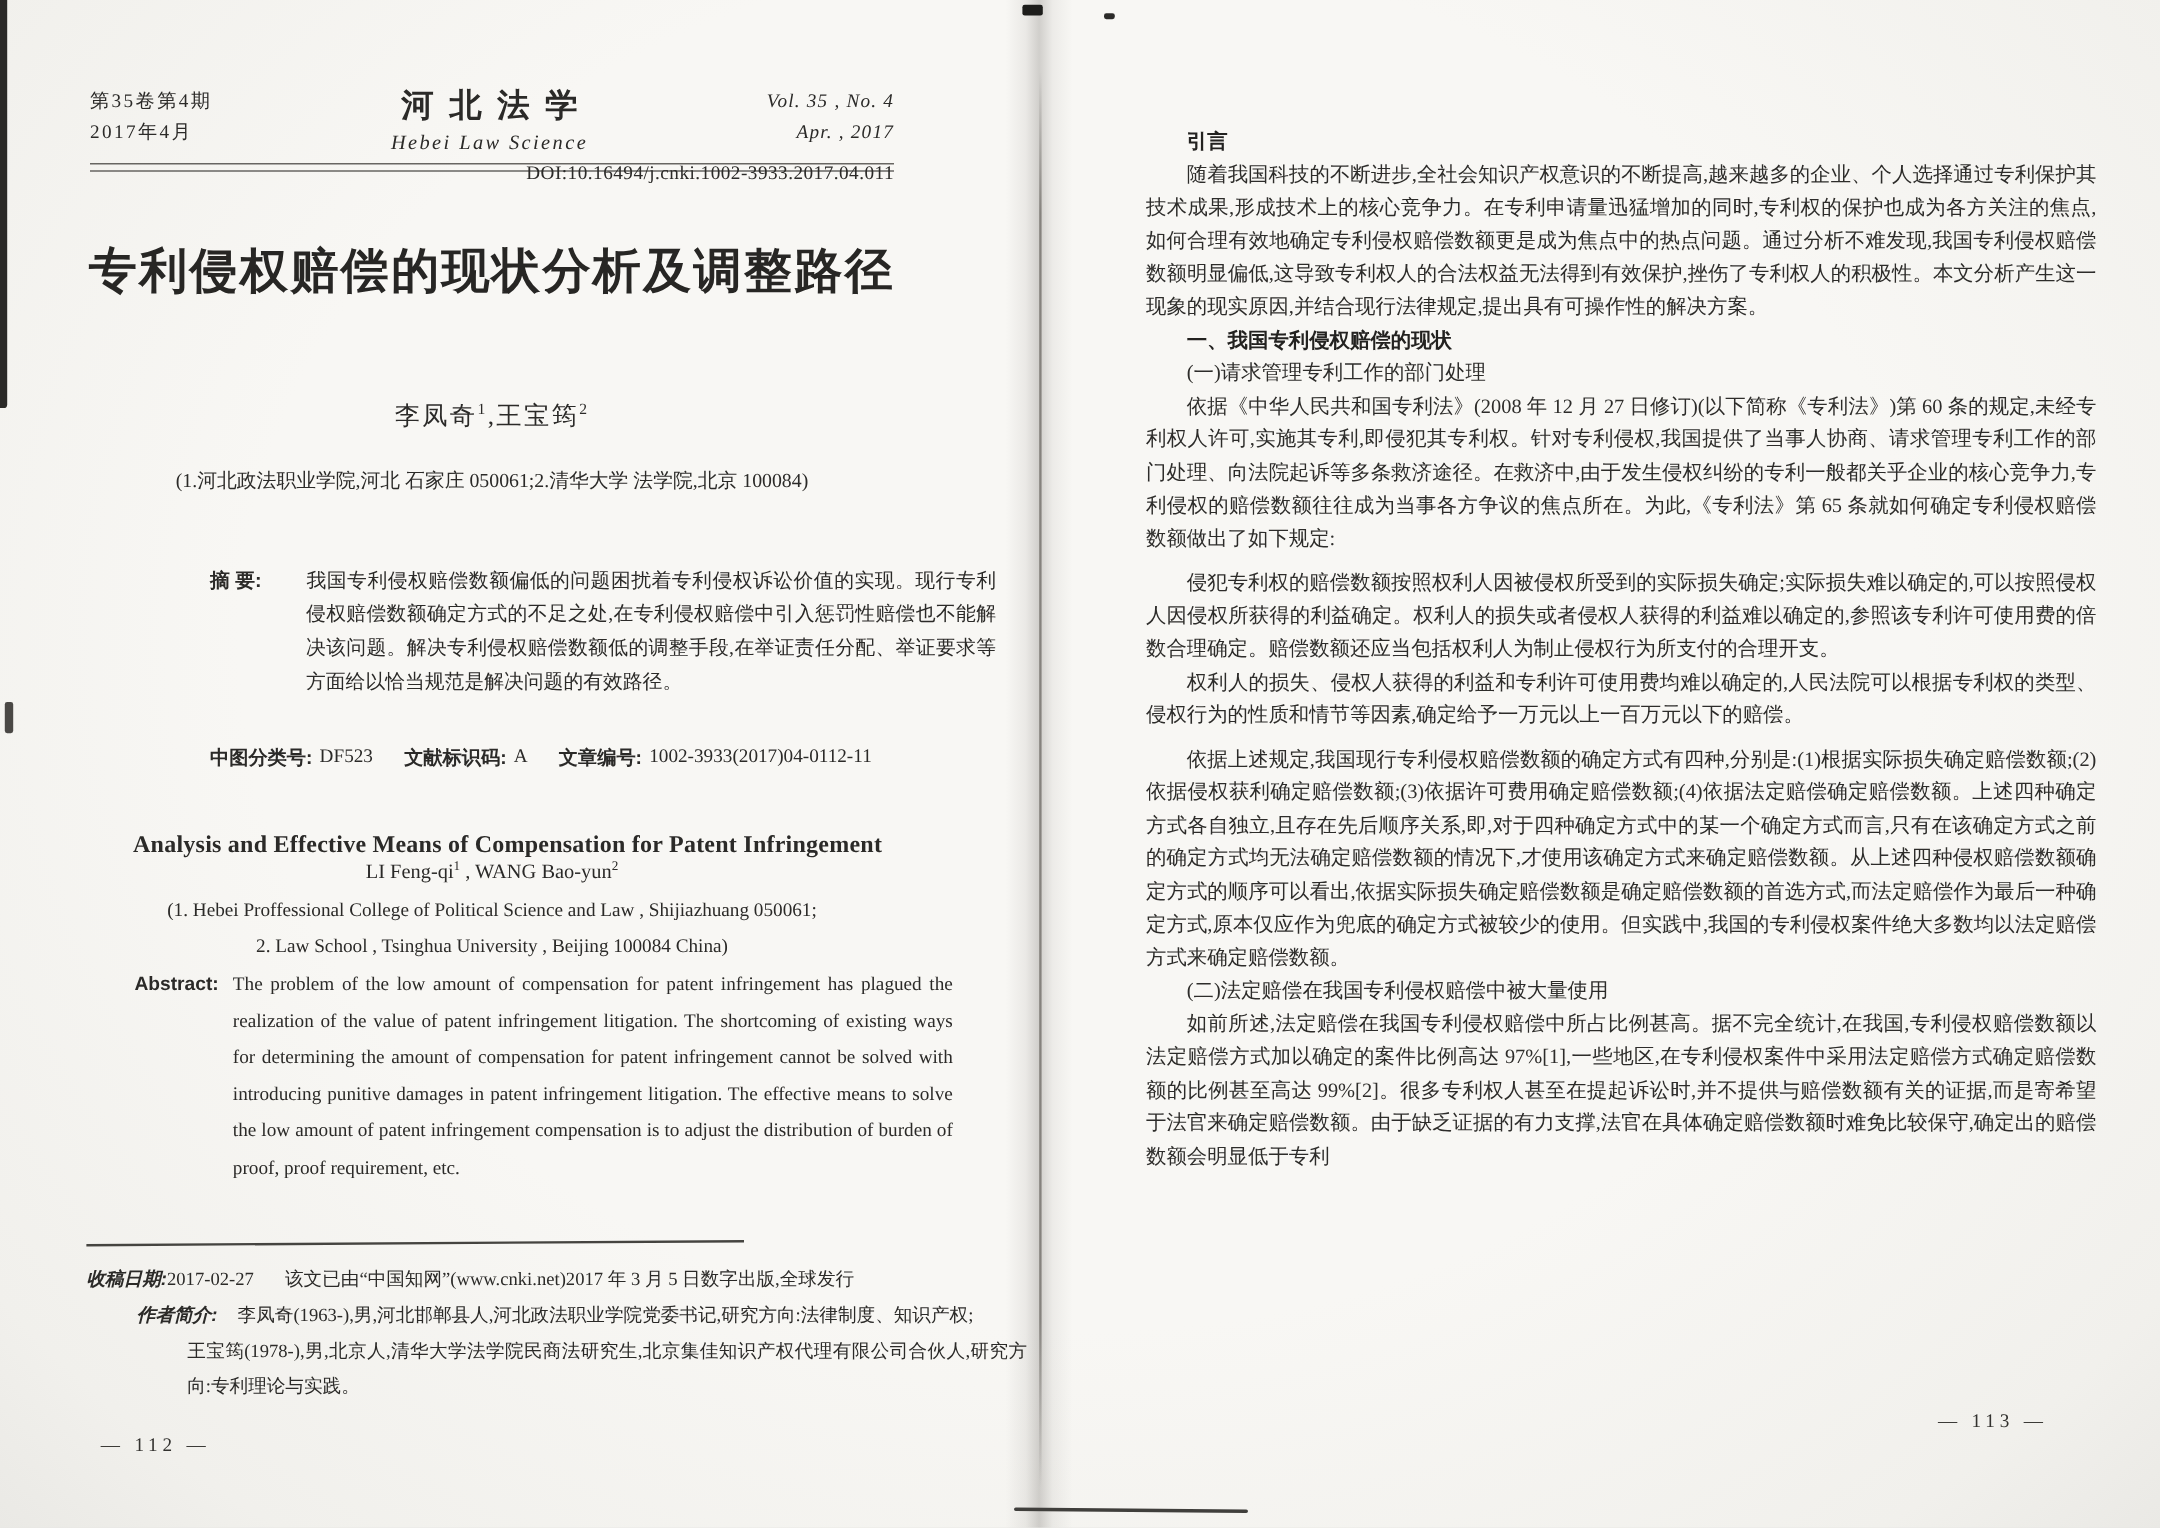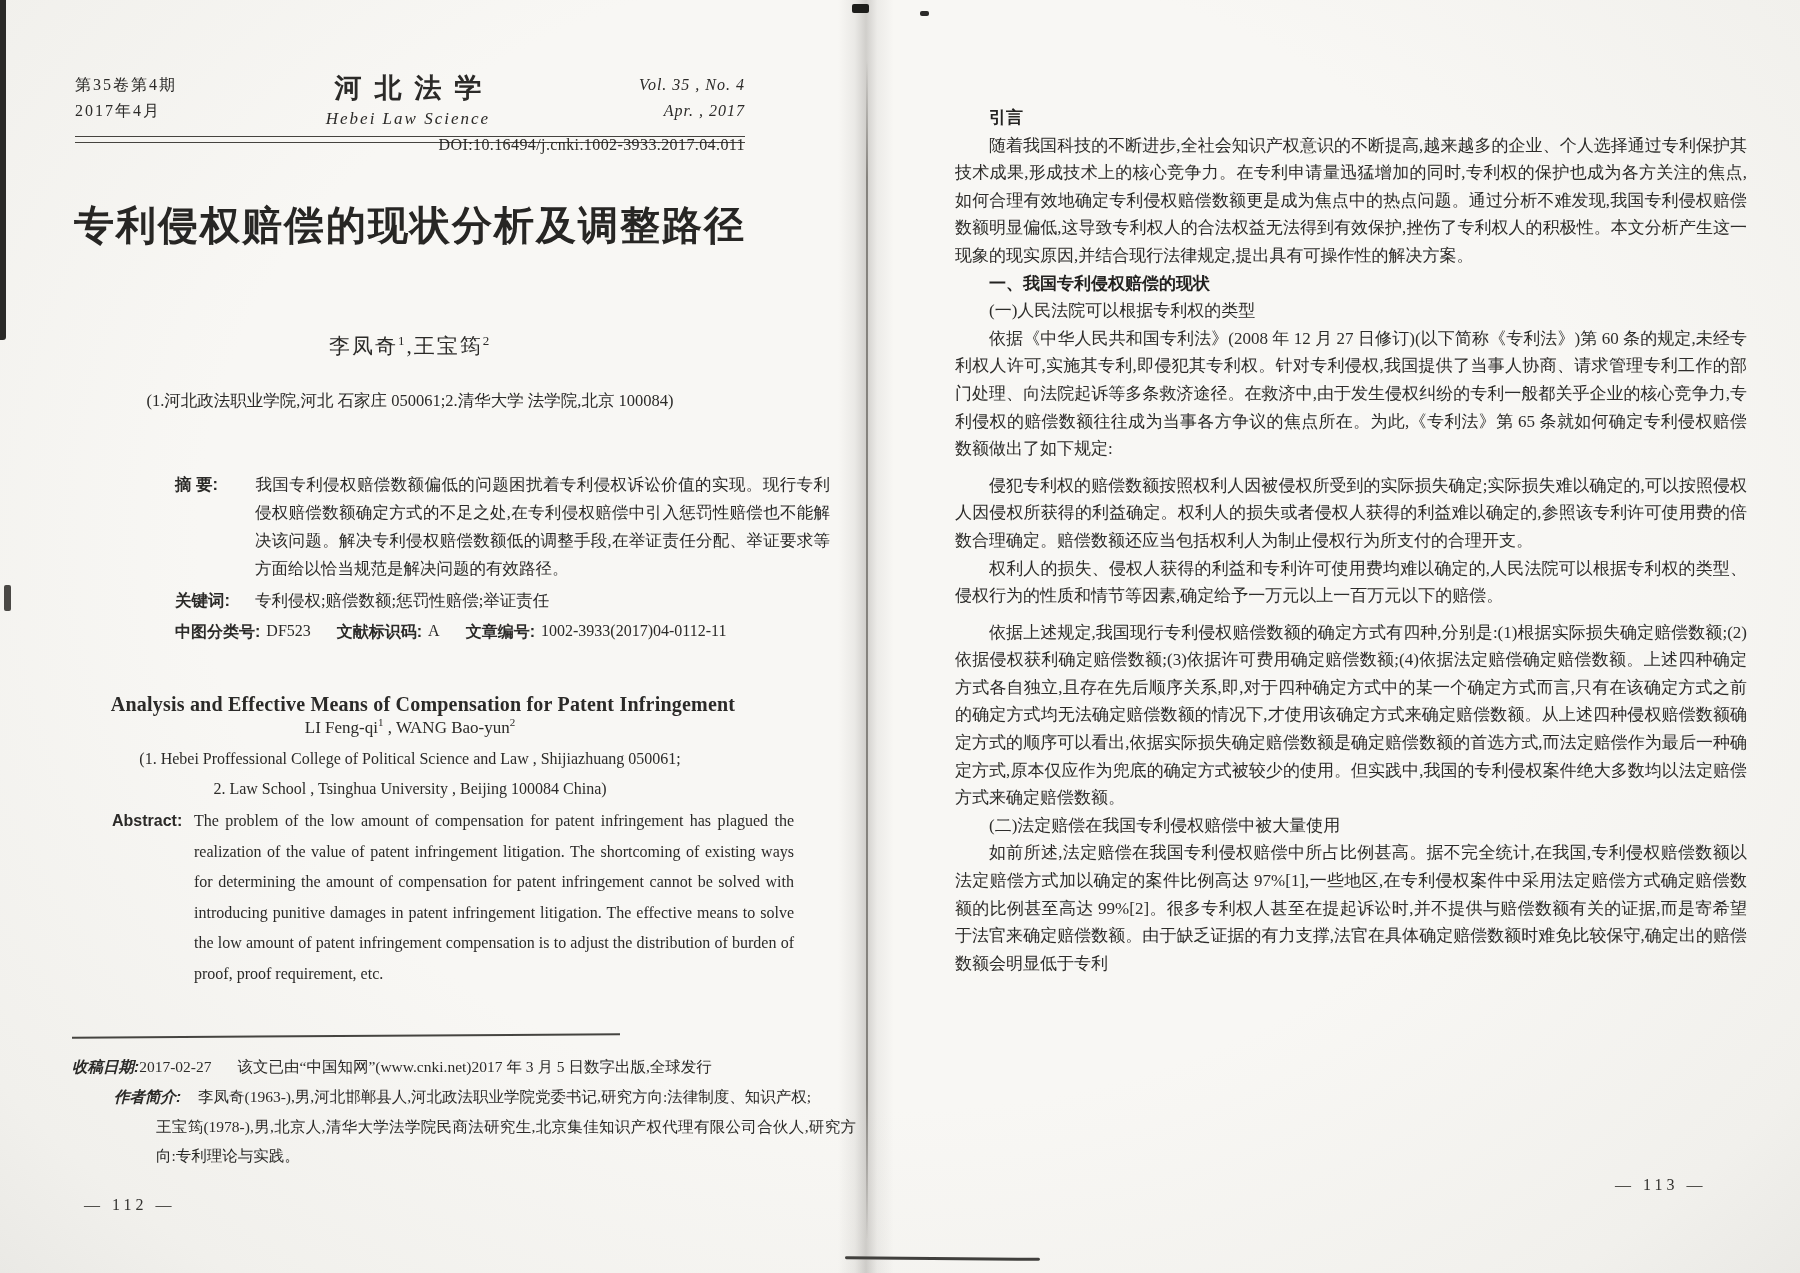--- a/index.html
+++ b/index.html
@@ -128,23 +128,20 @@
     <div class="authors-cn">
       <span>李凤奇</span><sup>1</sup><span>,</span><span>王宝筠</span><sup>2</sup>
     </div>
 
     <div class="affil-cn">(1.河北政法职业学院,河北 石家庄 050061;2.清华大学 法学院,北京 100084)</div>
 
     <div class="abstract-cn hangblock">
       <span class="lbl">摘  要:</span><span>我国专利侵权赔偿数额偏低的问题困扰着专利侵权诉讼价值的实现。现行专利侵权赔偿数额确定方式的不足之处,在专利侵权赔偿中引入惩罚性赔偿也不能解决该问题。解决专利侵权赔偿数额低的调整手段,在举证责任分配、举证要求等方面给以恰当规范是解决问题的有效路径。</span>
     </div>
 
-    <div class="keywords-cn hangblock">
-      <span class="lbl">关键词:</span><span>专利侵权;赔偿数额;惩罚性赔偿;举证责任</span>
-    </div>
 
     <div class="classline">
       <span class="pair">
           <span class="lbl2">中图分类号:</span>
           <span class="val">DF523</span>
         </span>
       <span class="pair">
           <span class="lbl2">文献标识码:</span>
           <span class="val">A</span>
         </span>
@@ -184,21 +181,21 @@
 
   <div class="page page-right">
     <div class="rp-content">
 
         <p class="sec-heading1">引言</p>
 
         <p class="sec-para">随着我国科技的不断进步,全社会知识产权意识的不断提高,越来越多的企业、个人选择通过专利保护其技术成果,形成技术上的核心竞争力。在专利申请量迅猛增加的同时,专利权的保护也成为各方关注的焦点,如何合理有效地确定专利侵权赔偿数额更是成为焦点中的热点问题。通过分析不难发现,我国专利侵权赔偿数额明显偏低,这导致专利权人的合法权益无法得到有效保护,挫伤了专利权人的积极性。本文分析产生这一现象的现实原因,并结合现行法律规定,提出具有可操作性的解决方案。</p>
 
         <p class="sec-heading1">一、我国专利侵权赔偿的现状</p>
 
-        <p class="sec-heading2">(一)人民法院可以根据专利权的类型</p>
+        <p class="sec-heading2">(一)请求管理专利工作的部门处理</p>
 
         <p class="sec-para">依据《中华人民共和国专利法》(2008 年 12 月 27 日修订)(以下简称《专利法》)第 60 条的规定,未经专利权人许可,实施其专利,即侵犯其专利权。针对专利侵权,我国提供了当事人协商、请求管理专利工作的部门处理、向法院起诉等多条救济途径。在救济中,由于发生侵权纠纷的专利一般都关乎企业的核心竞争力,专利侵权的赔偿数额往往成为当事各方争议的焦点所在。为此,《专利法》第 65 条就如何确定专利侵权赔偿数额做出了如下规定:</p>
 
         <p class="sec-quote1">侵犯专利权的赔偿数额按照权利人因被侵权所受到的实际损失确定;实际损失难以确定的,可以按照侵权人因侵权所获得的利益确定。权利人的损失或者侵权人获得的利益难以确定的,参照该专利许可使用费的倍数合理确定。赔偿数额还应当包括权利人为制止侵权行为所支付的合理开支。</p>
 
         <p class="sec-quote2">权利人的损失、侵权人获得的利益和专利许可使用费均难以确定的,人民法院可以根据专利权的类型、侵权行为的性质和情节等因素,确定给予一万元以上一百万元以下的赔偿。</p>
 
         <p class="sec-para">依据上述规定,我国现行专利侵权赔偿数额的确定方式有四种,分别是:(1)根据实际损失确定赔偿数额;(2)依据侵权获利确定赔偿数额;(3)依据许可费用确定赔偿数额;(4)依据法定赔偿确定赔偿数额。上述四种确定方式各自独立,且存在先后顺序关系,即,对于四种确定方式中的某一个确定方式而言,只有在该确定方式之前的确定方式均无法确定赔偿数额的情况下,才使用该确定方式来确定赔偿数额。从上述四种侵权赔偿数额确定方式的顺序可以看出,依据实际损失确定赔偿数额是确定赔偿数额的首选方式,而法定赔偿作为最后一种确定方式,原本仅应作为兜底的确定方式被较少的使用。但实践中,我国的专利侵权案件绝大多数均以法定赔偿方式来确定赔偿数额。</p>
 
         <p class="sec-heading2">(二)法定赔偿在我国专利侵权赔偿中被大量使用</p>

